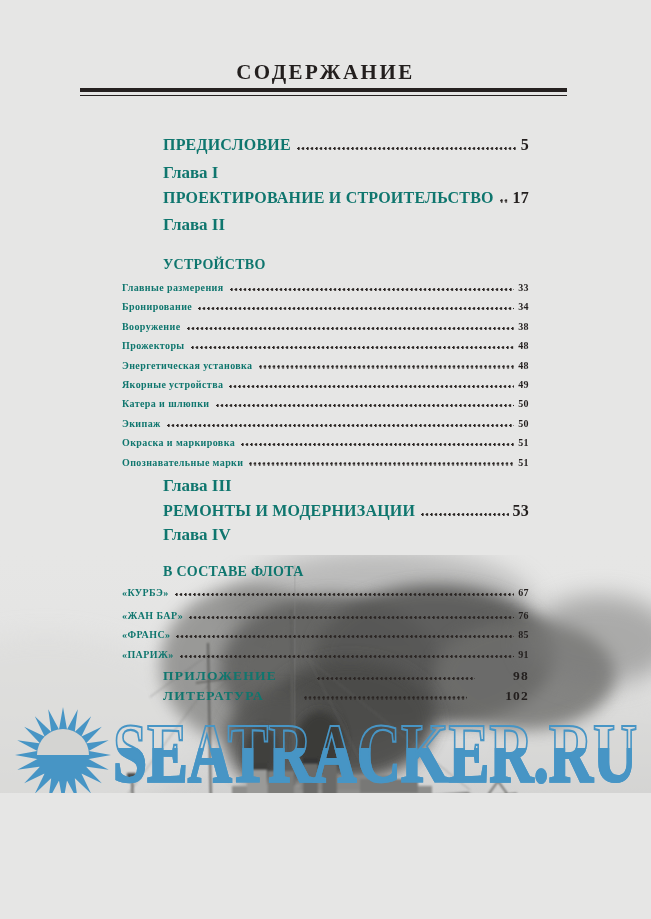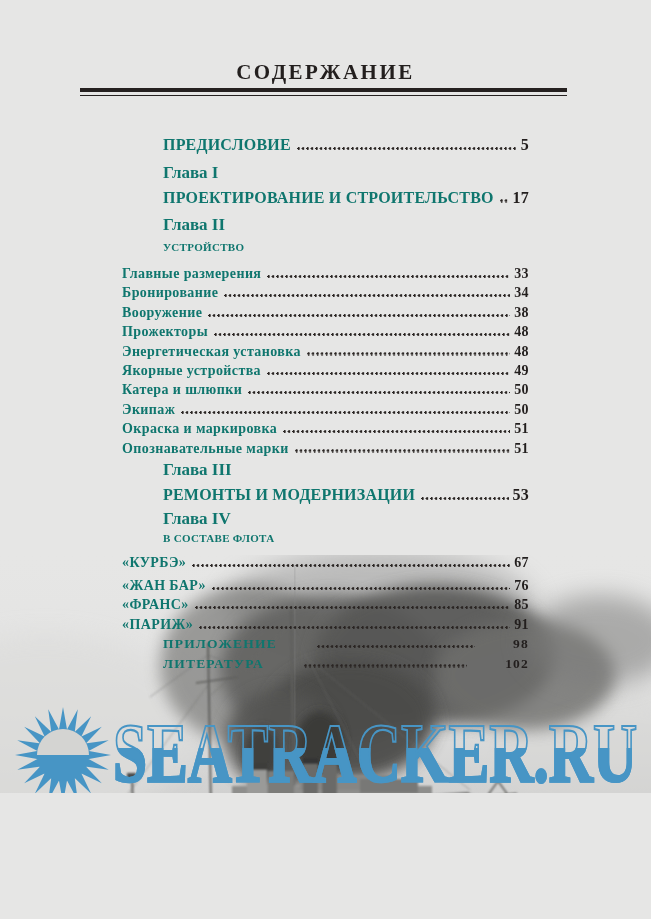--- a/index.html
+++ b/index.html
@@ -31,22 +31,22 @@
   .row { display:flex; align-items:baseline; overflow:visible; }
   .row .label { white-space:nowrap; font-weight:bold; color:#0f766e; }
   .row .pagenum { white-space:nowrap; font-weight:bold; color:#231f1e; padding-left:2px; }
   .dots {
     flex:1 1 auto; height:3.2px; margin:0 2px 1px 6px;
     background-image:radial-gradient(circle at 1.6px 1.6px, #2a2523 1.15px, rgba(0,0,0,0) 1.55px);
     background-size:4.5px 3.2px; background-repeat:repeat-x; background-position:left bottom;
   }
   .k-section  { height:26.5px; font-size:16px;  letter-spacing:0.2px; }
   .k-chapter  { height:26px;   font-size:17px; }
-  .k-caps     { height:25px;   font-size:11px;  letter-spacing:0.3px; }
-  .k-item     { height:19.4px; font-size:14px;  letter-spacing:0.4px;justify-content:center; }
+  .k-caps     { height:25px;   font-size:14px;  letter-spacing:0.3px;margin-top:16px; }
+  .k-item     { height:19.4px; font-size:10px;  letter-spacing:0.4px;justify-content:center; }
   .k-appendix { height:19.6px; font-size:13.5px; letter-spacing:1.2px;gap:34px; }
   .indent     { padding-left:41px; }
   
   .toc .row:nth-child(n+17):nth-child(-n+20) { height:23px; }
   
   .photo { position:absolute; left:0; top:555px; width:651px; height:364px; z-index:1; }
   
   .watermark { position:absolute; left:1px; bottom:0; width:651px; height:78px; z-index:3;margin-left:12px; }
   .wm-text {
     position:absolute; left:100px; top:-4px;

